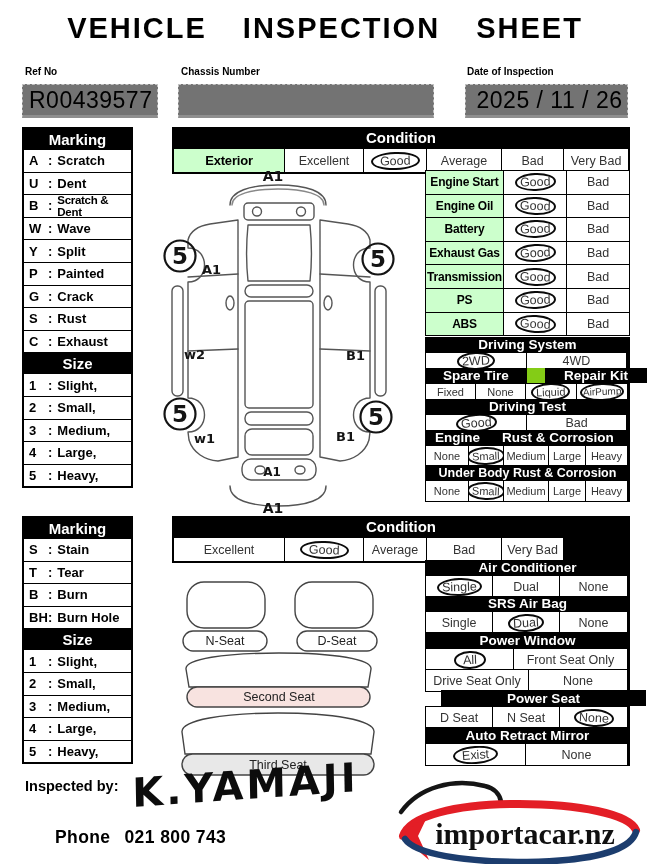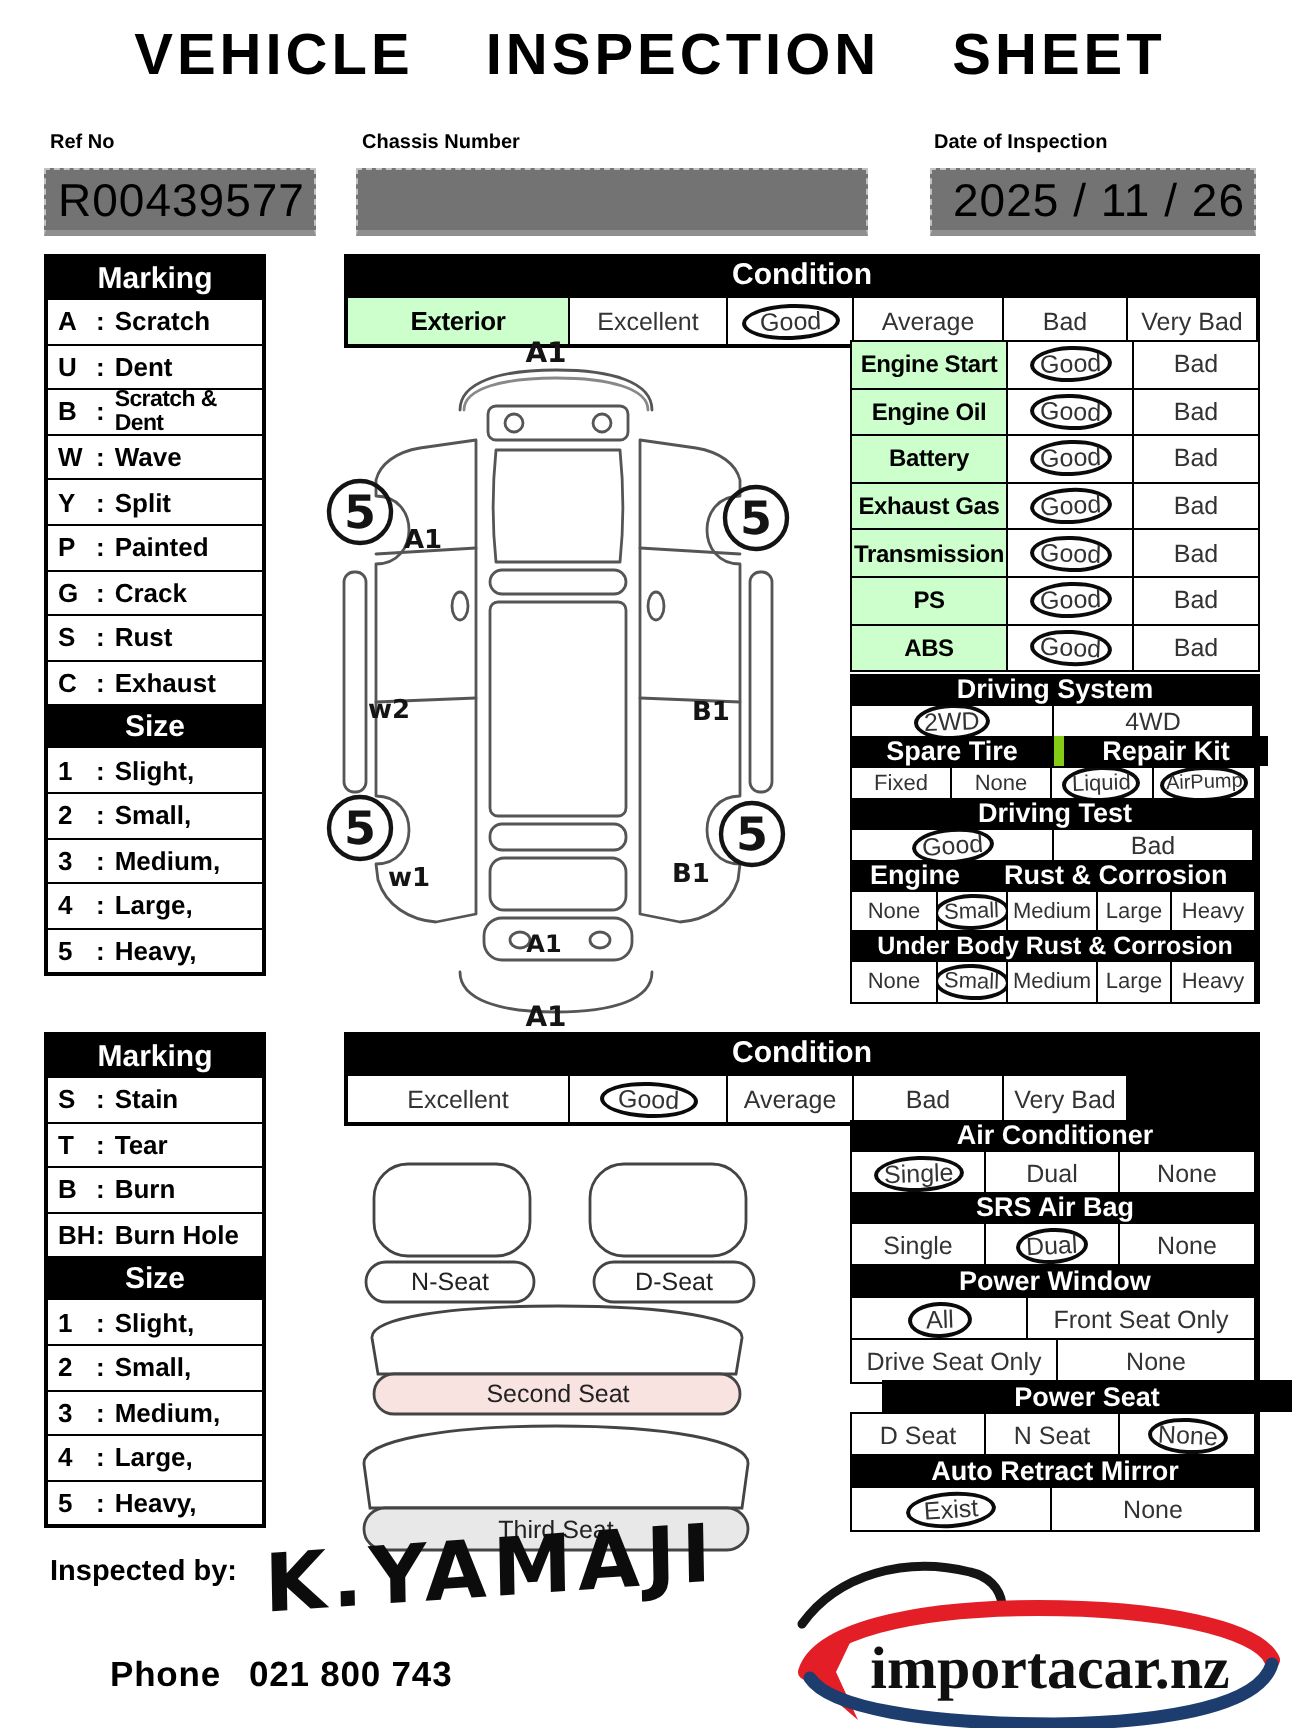--- a/index.html
+++ b/index.html
@@ -23,21 +23,21 @@
   .legend .hdr { background:#000; color:#fff; font-weight:bold; font-size:15px; display:flex; align-items:center; justify-content:center; }
   .legend .lrow { background:#fff; display:flex; align-items:center; padding-left:5px; font-size:13px; font-weight:600; }
   .legend .code { width:19px; flex:none; }
   .legend .colon { margin-right:5px; }
   .legend .colon::before { content:":"; }
   .legend .lrow .lbl.tight { font-size:11.5px; letter-spacing:-0.3px; }
 
   .circle { border:2.5px solid #0a0a0a; border-radius:50%; padding:0 7px; display:inline-flex; align-items:center; justify-content:center; transform:rotate(-2deg); line-height:14px; min-height:17px; }
   .circle.tight { padding:0 3px; border-width:2.3px; }
 
-  .split-bar { display:grid; gap:5px; background:#84cc16; }
+  .split-bar { display:grid; gap:18px; background:#84cc16; }
   .erbar { justify-content:flex-start; }
   .erbar .t1 { margin-left:10px; }
   .erbar .t2 { margin-left:22px; }
 
   .inspected { font-size:14.5px; font-weight:bold; }
   .signature { font-size:40px; font-weight:bold; font-family:"DejaVu Sans", sans-serif; transform:rotate(-4deg) skewX(-3deg); letter-spacing:3px; color:#0c0c0c; white-space:nowrap; }
   .phone { font-size:17.5px; font-weight:600; letter-spacing:0.4px; }
   .phone .pv { margin-left:14px; }
 
   svg text { font-family:"DejaVu Sans", sans-serif; }

